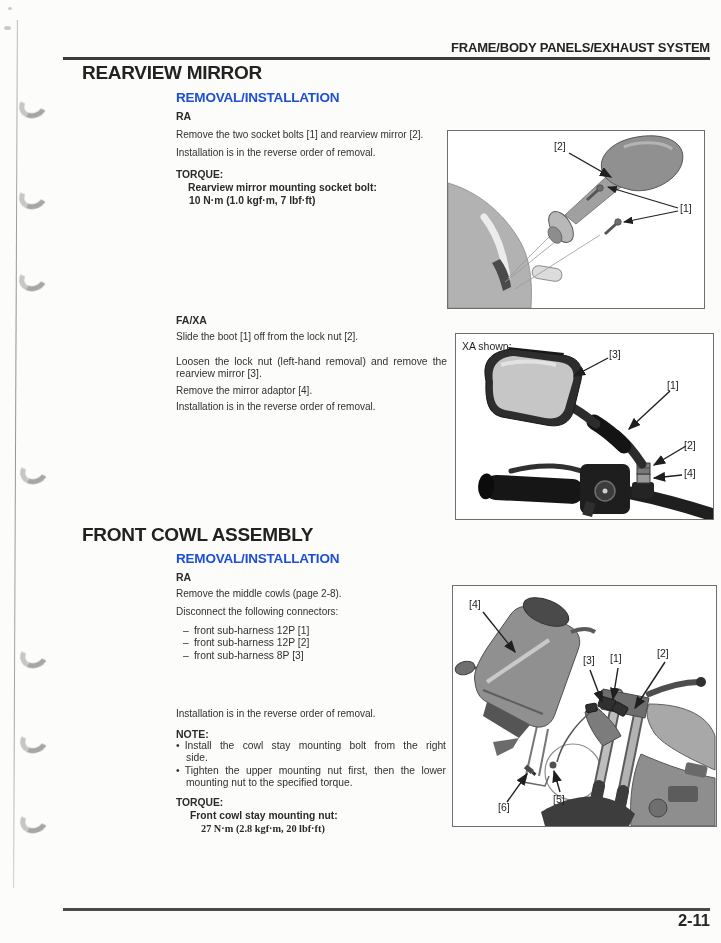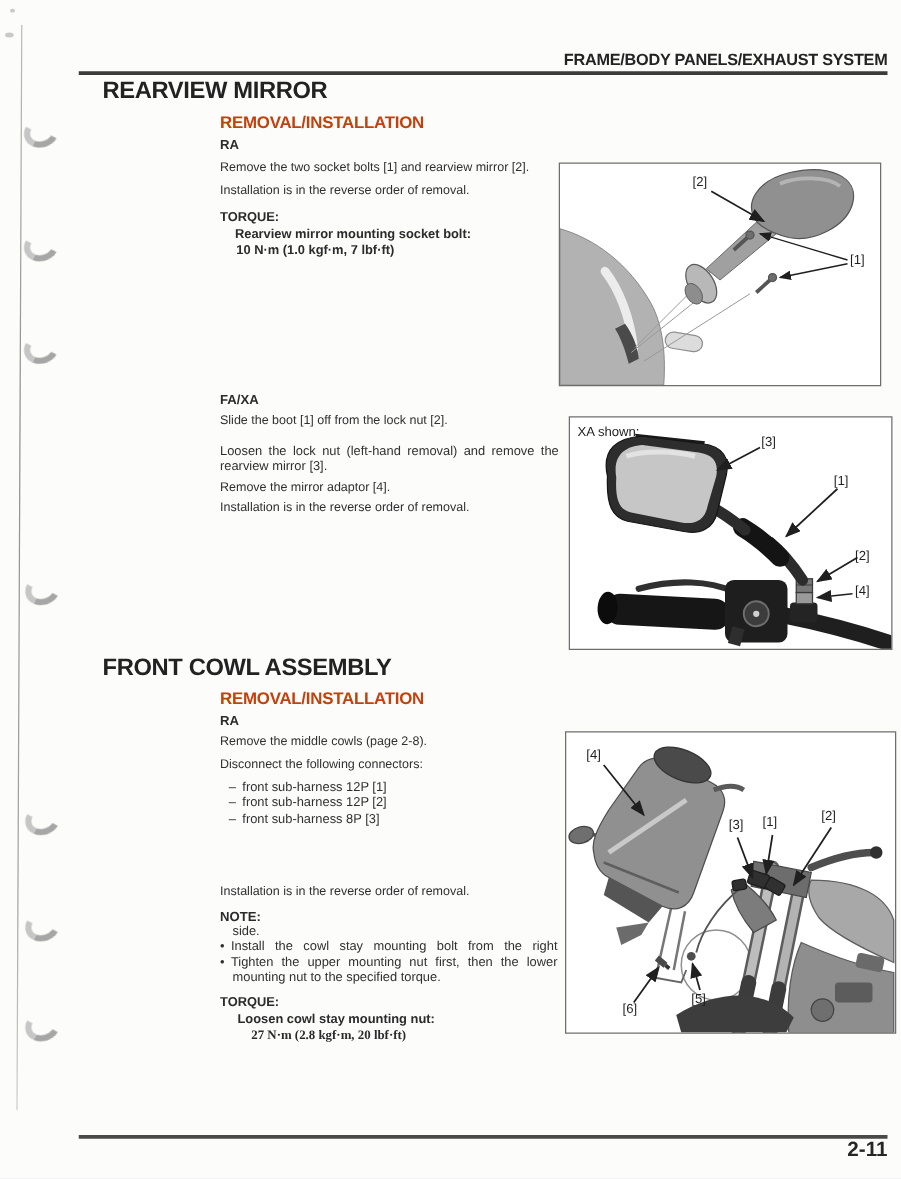--- a/index.html
+++ b/index.html
@@ -16,21 +16,21 @@
         transform:rotate(-18deg);filter:blur(.5px);}
 
   
   .hdr-title{position:absolute;top:40px;right:11px;font-size:13px;font-weight:bold;color:#232323;letter-spacing:-.2px;}
   .hdr-rule{position:absolute;left:63px;top:57px;width:647px;height:3px;background:#3c3c3c;}
   .ftr-rule{position:absolute;left:63px;top:908px;width:647px;height:2.5px;background:#4a4a4a;}
   .page-num{position:absolute;top:911px;right:11px;font-size:16.5px;font-weight:bold;color:#262626;}
 
   
   .sec-title{position:absolute;left:82px;font-size:19px;font-weight:bold;color:#222;letter-spacing:-.3px;white-space:nowrap;}
-  .sub-title{position:absolute;left:176px;font-size:13.5px;font-weight:bold;color:#c2410c;letter-spacing:-.2px;white-space:nowrap;}
+  .sub-title{position:absolute;left:176px;font-size:13.5px;font-weight:bold;color:#1d4ed8;letter-spacing:-.2px;white-space:nowrap;}
   .model{position:absolute;left:176px;font-size:10.5px;font-weight:bold;color:#2b2b2b;white-space:nowrap;}
   .para{position:absolute;left:176px;font-size:10px;line-height:12.4px;color:#303030;white-space:nowrap;}
   .block{position:absolute;left:176px;width:271px;font-size:10.3px;line-height:12.4px;color:#303030;}
   .tline{white-space:pre-wrap;}
   .jl{text-align:justify;text-align-last:justify;}
   .torque{position:absolute;left:176px;font-size:10.3px;line-height:13px;font-weight:bold;color:#2b2b2b;white-space:nowrap;}
   .torque .t1{padding-left:12px;}
   .torque .t2{padding-left:13px;}
   .torque.fc .t1{padding-left:14px;}
   .torque.fc .t2{padding-left:25px;font-family:Liberation Serif, serif;}
@@ -179,30 +179,30 @@
   <div class="para" style="top:588px;">Remove the middle cowls (page 2-8).</div>
   <div class="para" style="top:606px;">Disconnect the following connectors:</div>
   <div class="block" style="top:625px;padding-left:7px;width:264px;">
       <div class="tline">– front sub-harness 12P [1]</div>
       <div class="tline">– front sub-harness 12P [2]</div>
       <div class="tline">– front sub-harness 8P [3]</div>
     </div>
   <div class="para" style="top:708px;">Installation is in the reverse order of removal.</div>
   <div class="model" style="top:728px;">NOTE:</div>
   <div class="block" style="top:740px;width:270px;">
+      <div class="tline jl">• Install the cowl stay mounting bolt from the right</div>
       <div class="tline" style="padding-left: 10px;">side.</div>
-      <div class="tline jl">• Install the cowl stay mounting bolt from the right</div>
     </div>
   <div class="block" style="top:765px;width:270px;">
       <div class="tline jl">• Tighten the upper mounting nut first, then the lower</div>
       <div class="tline" style="padding-left: 10px;">mounting nut to the specified torque.</div>
     </div>
   <div class="torque fc" style="top:796px;">
     <div class="t0">TORQUE:</div>
-    <div class="t1">Loosen cowl stay mounting nut:</div>
+    <div class="t1">Front cowl stay mounting nut:</div>
     <div class="t2">27 N·m (2.8 kgf·m, 20 lbf·ft)</div>
   </div>
 
   <div class="fig" style="left:452px;top:585px;width:263px;height:240px;">
     <svg width="263" height="240" viewBox="0 0 263 240">
       <defs>
         <marker id="ah3" markerWidth="9" markerHeight="7" refX="8" refY="3.5" orient="auto">
           <path d="M0,0 L9,3.5 L0,7 Z" fill="#1f1f1f"></path>
         </marker>
       </defs>

